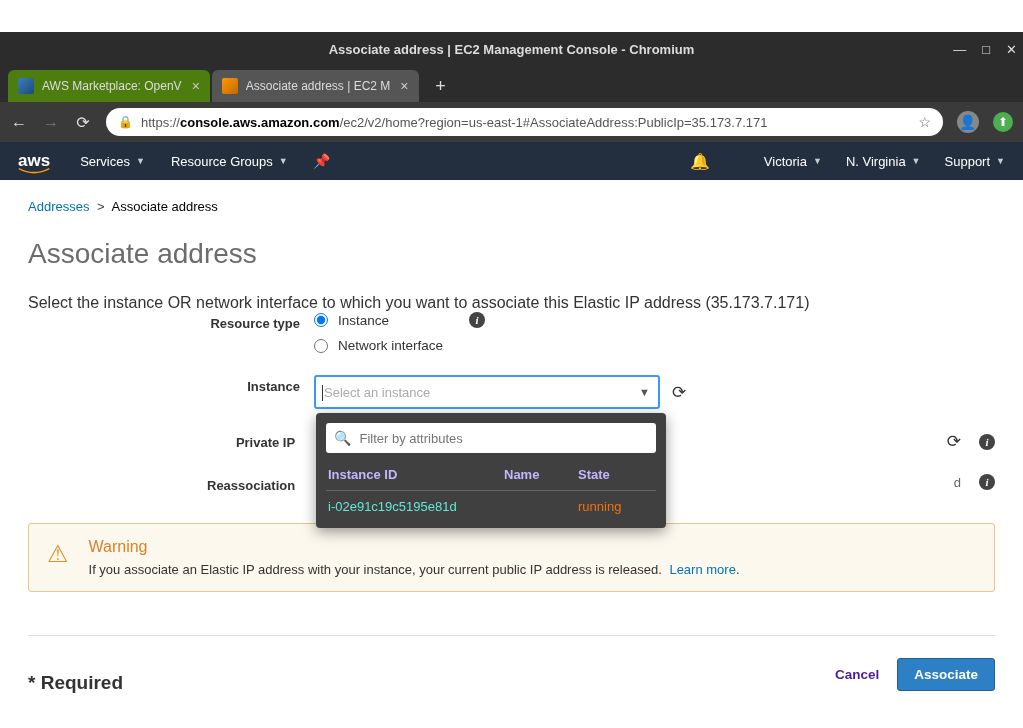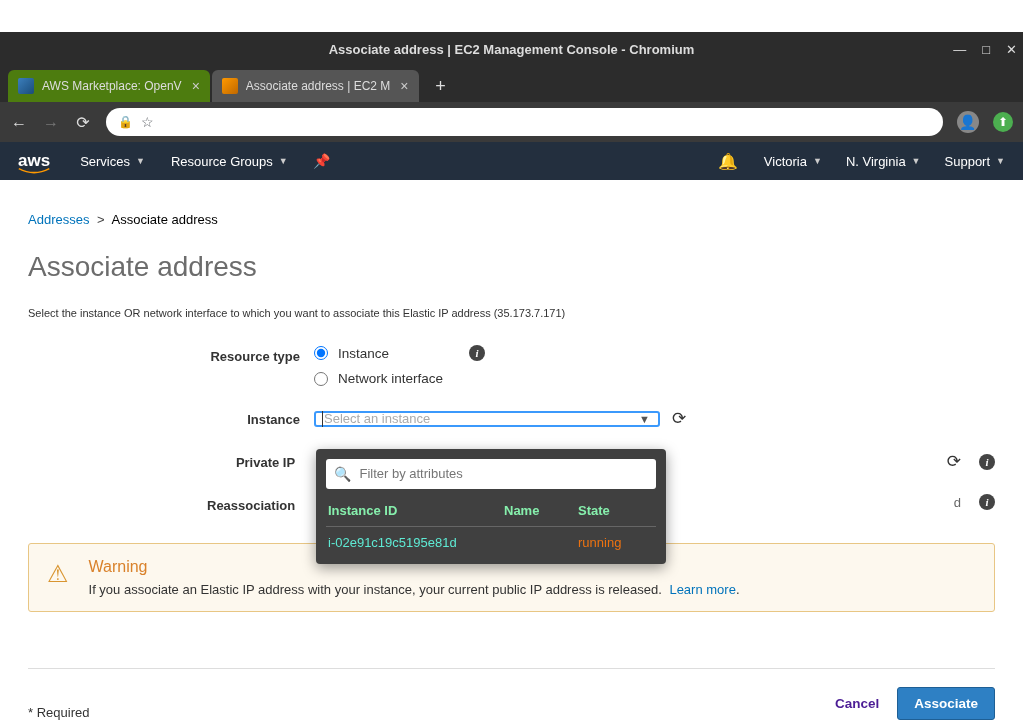--- a/index.html
+++ b/index.html
@@ -36,70 +36,70 @@
 
 
 .aws-header { background: #232f3e; height: 38px; display: flex; align-items: center; padding: 0 18px; color: #fff; font-size: 13px; }
 .aws-logo { font-weight: 800; font-size: 17px; color: #fff; margin-right: 30px; position: relative; }
 .aws-logo-swoosh { position: absolute; bottom: -5px; left: 0; width: 100%; height: 10px; }
 .aws-nav-item { margin-right: 26px; display: flex; align-items: center; gap: 6px; cursor: pointer; }
 .caret { font-size: 9px; color: #ccc; }
 .pin { font-size: 14px; color: #ccc; }
 .aws-spacer { flex: 1; }
 .bell { font-size: 16px; margin-right: 26px; color: #ccc; }
-.aws-right { display: flex; align-items: center; gap: 24px; }
-
-
-.content { padding: 32px 28px; }
+.aws-right { display: flex; align-items: center; gap: 24px; margin-left: 28px; }
+
+
+.content { padding: 19px 28px; }
 .breadcrumb { font-size: 13px; margin-bottom: 24px; }
 .breadcrumb a { color: #0073bb; text-decoration: none; }
 .breadcrumb .sep { color: #444; margin: 0 4px; }
 .page-title { font-size: 28px; font-weight: 400; color: #6c6c6c; margin-bottom: 24px; }
-.instruction { font-size: 11px; color: #333; margin-bottom: 26px; }
+.instruction { font-size: 16px; color: #333; }
 
 .form-row { display: flex; align-items: flex-start; margin-bottom: 22px; }
 .form-label { width: 286px; text-align: right; padding-right: 14px; font-weight: 700; font-size: 13px; color: #333; padding-top: 4px; }
 .form-control { display: flex; align-items: center; gap: 12px; position: relative; }
 .radio-group { display: flex; flex-direction: column; gap: 10px; }
 .radio-option { display: flex; align-items: center; gap: 10px; }
 .radio-option input { width: 14px; height: 14px; }
 .radio-option label { font-size: 13.5px; color: #333; }
 
 .info-icon { width: 16px; height: 16px; border-radius: 50%; background: #444; color: #fff; display: inline-flex; align-items: center; justify-content: center; font-size: 11px; font-weight: 700; font-style: italic; font-family: Georgia, serif; }
 
-.combo { width: 346px; height: 16px; border: 2px solid #3b99fc; border-radius: 3px; display: flex; align-items: center; padding: 0 8px; background: #fff; justify-content: space-between; position: relative; }
+.combo { width: 346px; height: 34px; border: 2px solid #3b99fc; border-radius: 3px; display: flex; align-items: center; padding: 0 8px; background: #fff; justify-content: space-between; position: relative; }
 .combo .placeholder { color: #aaa; font-size: 13px; position: relative; }
 .combo .placeholder::before { content: ""; position: absolute; left: -2px; top: 0; width: 1px; height: 16px; background: #333; }
 .combo .chev { color: #555; font-size: 11px; }
 .refresh-icon { font-size: 17px; color: #333; display: inline-flex; }
 
 
 .dropdown { position: absolute; top: 36px; left: 0; width: 350px; background: #404040; border-radius: 4px; box-shadow: 0 4px 14px rgba(0,0,0,0.4); padding: 10px; z-index: 10; }
 .dropdown-search { background: #fff; border-radius: 3px; height: 30px; display: flex; align-items: center; padding: 0 8px; gap: 8px; margin-bottom: 10px; }
 .dropdown-search .mag { color: #666; font-size: 14px; }
 .dropdown-search input { border: none; outline: none; flex: 1; font-size: 13px; }
-.dd-header { display: flex; color: #86efac; font-weight: 700; font-size: 13px; padding: 4px 2px 8px; border-bottom: 1px solid #666; }
+.dd-header { display: flex; color: #c4b5fd; font-weight: 700; font-size: 13px; padding: 4px 2px 8px; border-bottom: 1px solid #666; }
 .dd-col-id { width: 176px; }
 .dd-col-name { width: 74px; }
 .dd-col-state { flex: 1; }
 .dd-row { display: flex; padding: 8px 2px 4px; font-size: 13px; cursor: pointer; }
 .dd-row .id { width: 176px; color: #5eead4; }
 .dd-row .name { width: 74px; }
 .dd-row .state { flex: 1; color: #ec7211; }
 
 
 .warning-box { border: 1px solid #e8c684; background: #fdf8ee; border-radius: 3px; padding: 14px 18px; display: flex; gap: 20px; margin-top: 30px; }
 .warn-icon { color: #d99530; font-size: 24px; padding-top: 2px; }
 .warning-title { color: #d9812a; font-size: 16px; font-weight: 400; margin-bottom: 6px; }
 .warning-text { color: #333; font-size: 13px; }
 .warning-text a { color: #0073bb; text-decoration: none; margin-left: 4px; }
 
 
 .footer { border-top: 1px solid #ddd; margin: 24px 28px 0; padding-top: 18px; display: flex; align-items: center; }
-.required { font-weight: 400; font-size: 13px; color: #333; margin-top: 18px; }
+.required { font-weight: 700; font-size: 19px; color: #333; margin-top: 18px; }
 .footer-spacer { flex: 1; }
 .btn-cancel { color: #4c1d95; font-weight: 700; font-size: 13.5px; background: none; border: none; margin-right: 18px; cursor: pointer; }
 .btn-primary { background: #2e80c4; color: #fff; border: 1px solid #1e5f95; border-radius: 3px; padding: 8px 16px; font-size: 13.5px; font-weight: 700; cursor: pointer; }
 </style>
 </head>
 <body>
 
 <div class="window-titlebar">
   <div class="window-title">Associate address | EC2 Management Console - Chromium</div>
   <div class="window-controls">
@@ -122,20 +122,21 @@
   </div>
   <div class="newtab">+</div>
 </div>
 
 <div class="urlbar-row">
   <span class="nav-icon">←</span>
   <span class="nav-icon" style="color:#777">→</span>
   <span class="nav-icon">⟳</span>
   <div class="urlfield">
     <span class="lock">🔒</span>
+    <span class="urltext">https://<b>console.aws.amazon.com</b><span>/ec2/v2/home?region=us-east-1#AssociateAddress:PublicIp=35.173.7.171</span></span>
     <span class="star">☆</span>
   </div>
   <span class="avatar-circle">👤</span>
   <span class="ext-icon">⬆</span>
 </div>
 
 <div class="aws-header">
   <div class="aws-logo">
     <span>aws</span>
     <svg class="aws-logo-swoosh" viewBox="0 0 40 10">

